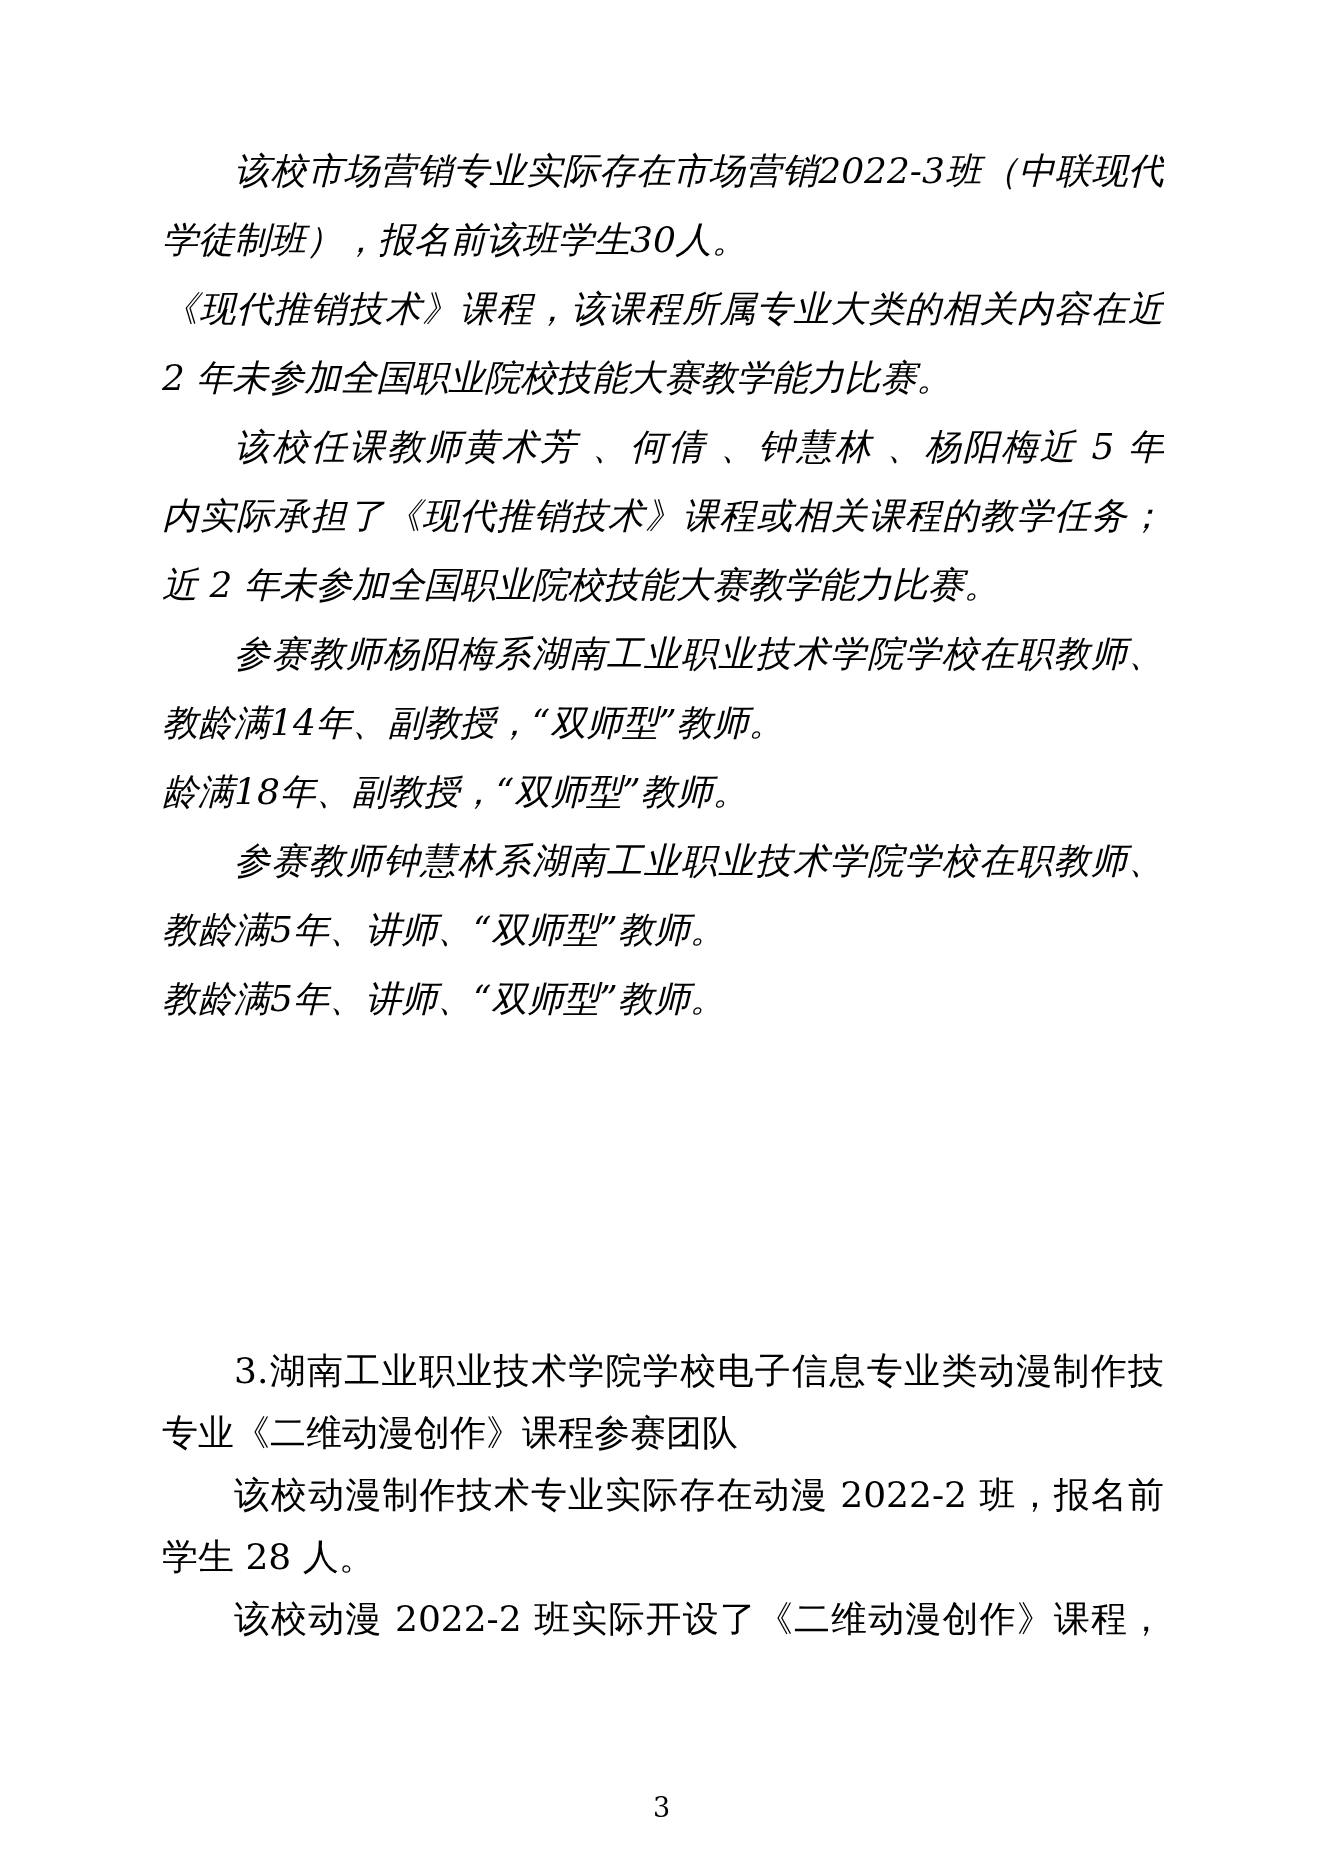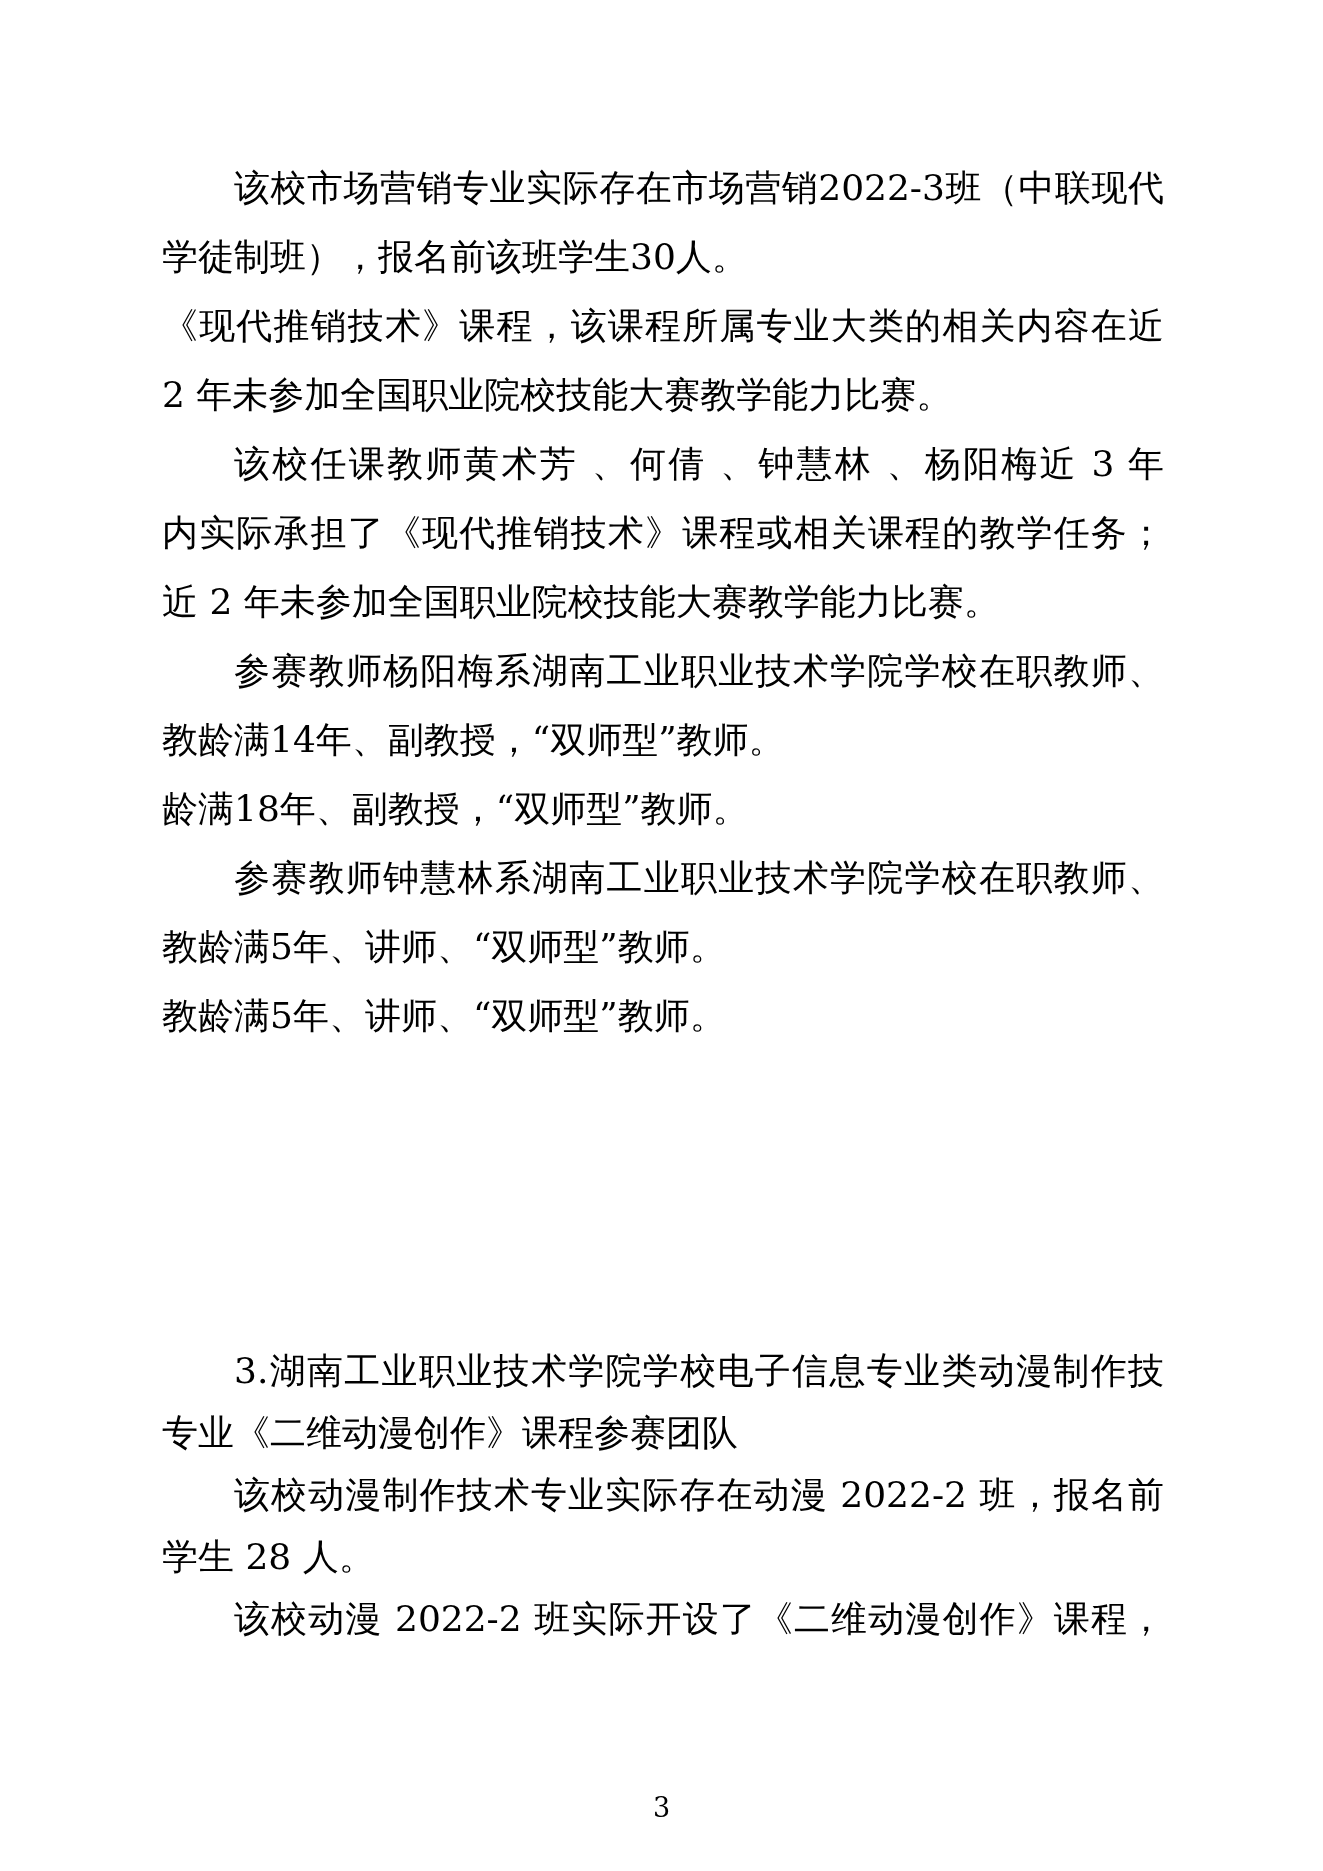--- a/index.html
+++ b/index.html
@@ -14,21 +14,21 @@
     background: #ffffff;
     overflow: hidden;
     font-family: "DejaVu Serif", "Liberation Serif", serif;
     color: #000000;
   }
   .text-block {
     position: absolute;
     left: 162px;
     width: 1002px;
   }
-  .block-a { top: 153px; }
+  .block-a { top: 136px; font-style: italic; }
   .block-b { top: 1340px; }
   .line {
     font-size: 36px;
     text-align: justify;
     text-align-last: justify;
     overflow: hidden;
   }
   .block-a .line { height: 69px; line-height: 69px; }
   .block-b .line { height: 62px; line-height: 62px; }
   .line.end {
@@ -50,21 +50,21 @@
 </head>
 <body>
 
 <div class="sheet">
 
   <div class="text-block block-a">
     <div class="line indent">该校市场营销专业实际存在市场营销2022-3班（中联现代</div>
     <div class="line end">学徒制班），报名前该班学生30人。</div>
     <div class="line">《现代推销技术》课程，该课程所属专业大类的相关内容在近</div>
     <div class="line end">2 年未参加全国职业院校技能大赛教学能力比赛。</div>
-    <div class="line indent">该校任课教师黄术芳 、何倩 、钟慧林 、杨阳梅近 3 年</div>
+    <div class="line indent">该校任课教师黄术芳 、何倩 、钟慧林 、杨阳梅近 5 年</div>
     <div class="line">内实际承担了《现代推销技术》课程或相关课程的教学任务；</div>
     <div class="line end">近 2 年未参加全国职业院校技能大赛教学能力比赛。</div>
     <div class="line indent">参赛教师杨阳梅系湖南工业职业技术学院学校在职教师、</div>
     <div class="line end">教龄满14年、副教授，“双师型”教师。</div>
     <div class="line end">龄满18年、副教授，“双师型”教师。</div>
     <div class="line indent">参赛教师钟慧林系湖南工业职业技术学院学校在职教师、</div>
     <div class="line end">教龄满5年、讲师、“双师型”教师。</div>
     <div class="line end">教龄满5年、讲师、“双师型”教师。</div>
   </div>
 

